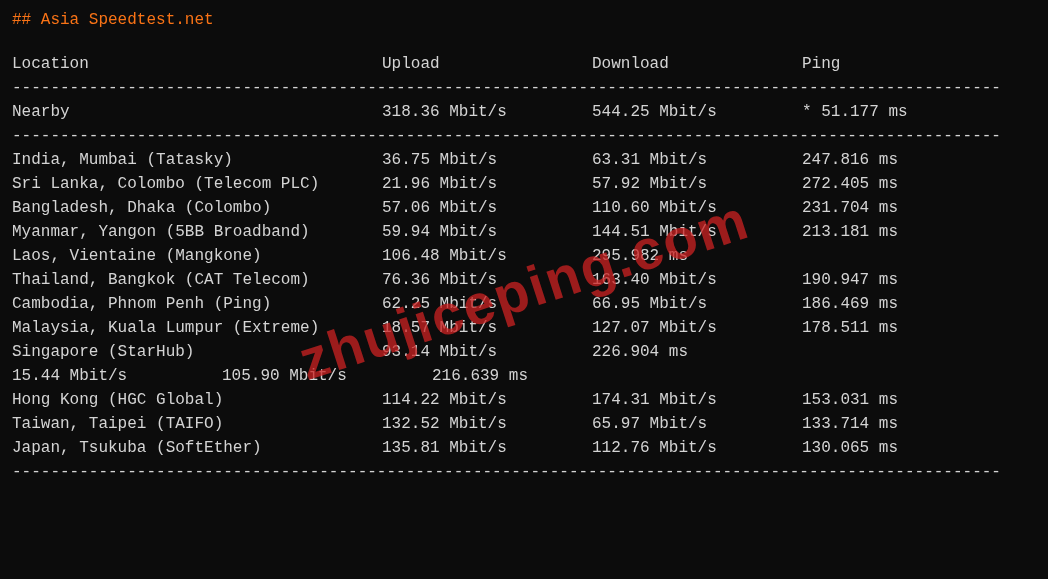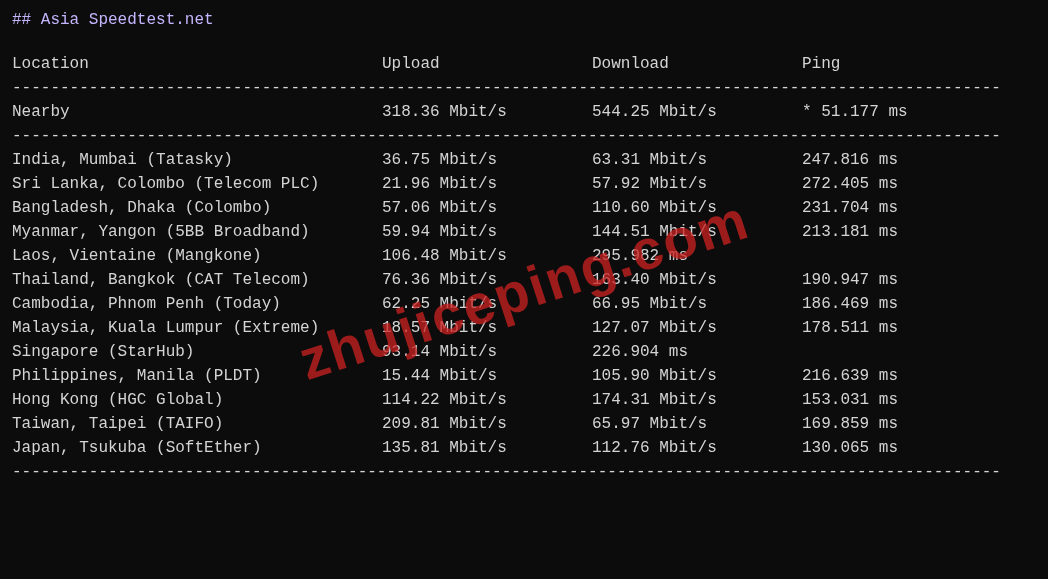--- a/index.html
+++ b/index.html
@@ -13,21 +13,21 @@
       font-family: 'Consolas', 'Courier New', monospace;
       font-size: 16px;
       line-height: 1.5;
       padding: 8px 12px;
       width: 1048px;
       height: 579px;
       overflow: hidden;
       position: relative;
     }
     .title {
-      color: #c4b5fd;
+      color: #f97316;
       margin-bottom: 20px;
     }
     .row {
       white-space: pre;
       display: flex;
     }
     .col-location {
       display: inline-block;
       width: 370px;
       flex-shrink: 0;
@@ -91,24 +91,24 @@
 
 <div class="divider">-------------------------------------------------------------------------------------------------------</div>
 
 <div id="rows-container">
     <div class="row"><span class="col-location">India, Mumbai (Tatasky)</span><span class="col-upload">36.75 Mbit/s</span><span class="col-download">63.31 Mbit/s</span><span class="col-ping">247.816 ms</span></div>
     <div class="row"><span class="col-location">Sri Lanka, Colombo (Telecom PLC)</span><span class="col-upload">21.96 Mbit/s</span><span class="col-download">57.92 Mbit/s</span><span class="col-ping">272.405 ms</span></div>
     <div class="row"><span class="col-location">Bangladesh, Dhaka (Colombo)</span><span class="col-upload">57.06 Mbit/s</span><span class="col-download">110.60 Mbit/s</span><span class="col-ping">231.704 ms</span></div>
     <div class="row"><span class="col-location">Myanmar, Yangon (5BB Broadband)</span><span class="col-upload">59.94 Mbit/s</span><span class="col-download">144.51 Mbit/s</span><span class="col-ping">213.181 ms</span></div>
     <div class="row"><span class="col-location">Laos, Vientaine (Mangkone)</span><span class="col-download">106.48 Mbit/s</span><span class="col-ping">295.982 ms</span></div>
     <div class="row"><span class="col-location">Thailand, Bangkok (CAT Telecom)</span><span class="col-upload">76.36 Mbit/s</span><span class="col-download">163.40 Mbit/s</span><span class="col-ping">190.947 ms</span></div>
-    <div class="row"><span class="col-location">Cambodia, Phnom Penh (Today)</span><span class="col-upload">62.25 Mbit/s</span><span class="col-download">66.95 Mbit/s</span><span class="col-ping">186.469 ms</span></div>
+    <div class="row"><span class="col-location">Cambodia, Phnom Penh (Ping)</span><span class="col-upload">62.25 Mbit/s</span><span class="col-download">66.95 Mbit/s</span><span class="col-ping">186.469 ms</span></div>
     <div class="row"><span class="col-location">Malaysia, Kuala Lumpur (Extreme)</span><span class="col-upload">18.57 Mbit/s</span><span class="col-download">127.07 Mbit/s</span><span class="col-ping">178.511 ms</span></div>
     <div class="row"><span class="col-location">Singapore (StarHub)</span><span class="col-download">93.14 Mbit/s</span><span class="col-ping">226.904 ms</span></div>
-    <div class="row"><span class="col-location">Philippines, Manila (PLDT)</span><span class="col-upload">15.44 Mbit/s</span><span class="col-download">105.90 Mbit/s</span><span class="col-ping">216.639 ms</span></div>
+    <div class="row"><span class="col-upload">15.44 Mbit/s</span><span class="col-download">105.90 Mbit/s</span><span class="col-ping">216.639 ms</span></div>
     <div class="row"><span class="col-location">Hong Kong (HGC Global)</span><span class="col-upload">114.22 Mbit/s</span><span class="col-download">174.31 Mbit/s</span><span class="col-ping">153.031 ms</span></div>
-    <div class="row"><span class="col-location">Taiwan, Taipei (TAIFO)</span><span class="col-upload">209.81 Mbit/s</span><span class="col-download">65.97 Mbit/s</span><span class="col-ping">169.859 ms</span></div>
+    <div class="row"><span class="col-location">Taiwan, Taipei (TAIFO)</span><span class="col-upload">132.52 Mbit/s</span><span class="col-download">65.97 Mbit/s</span><span class="col-ping">133.714 ms</span></div>
     <div class="row"><span class="col-location">Japan, Tsukuba (SoftEther)</span><span class="col-upload">135.81 Mbit/s</span><span class="col-download">112.76 Mbit/s</span><span class="col-ping">130.065 ms</span></div>
   </div>
 
 <div class="divider">-------------------------------------------------------------------------------------------------------</div>
 
 <div class="watermark">zhujiceping.com</div>
 
 </body></html>

